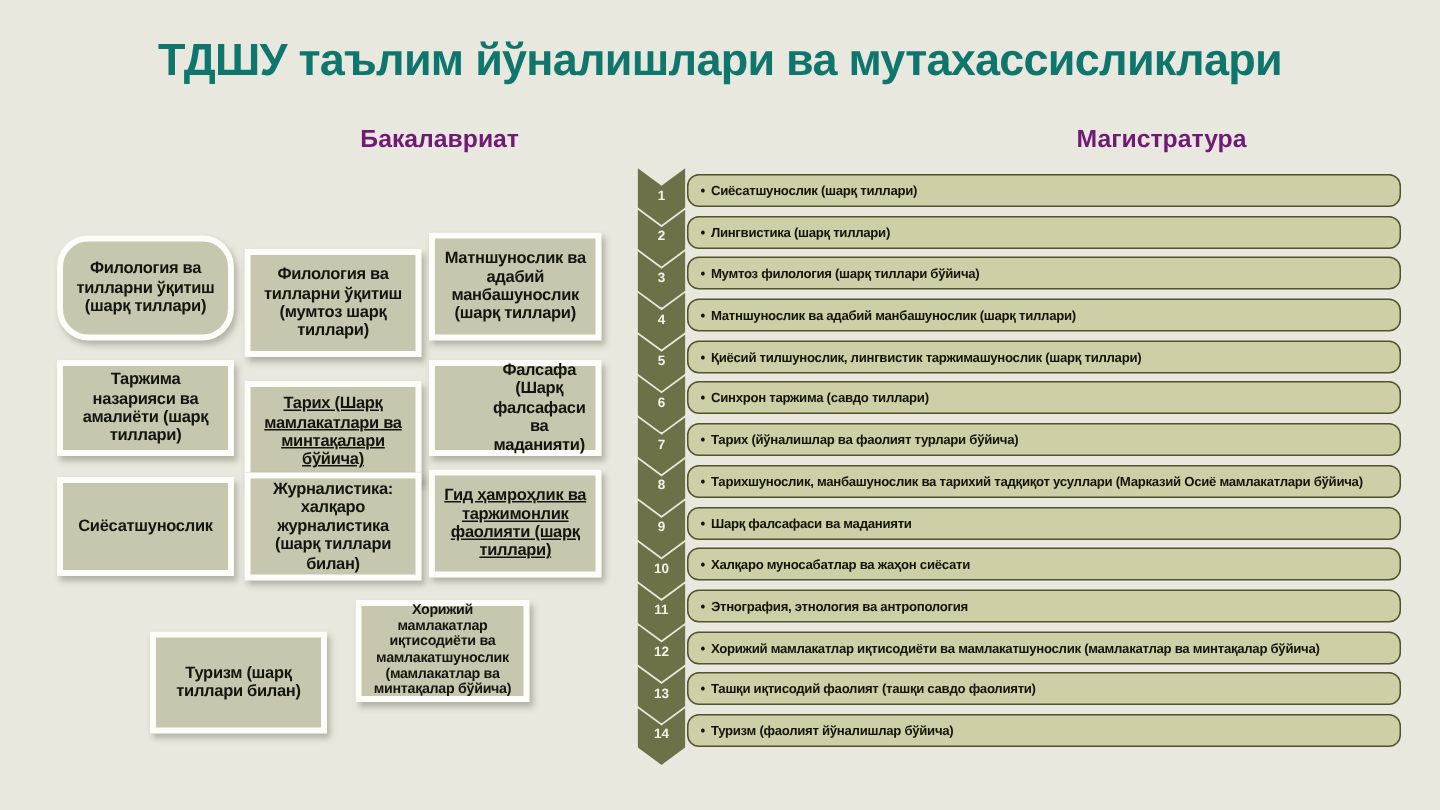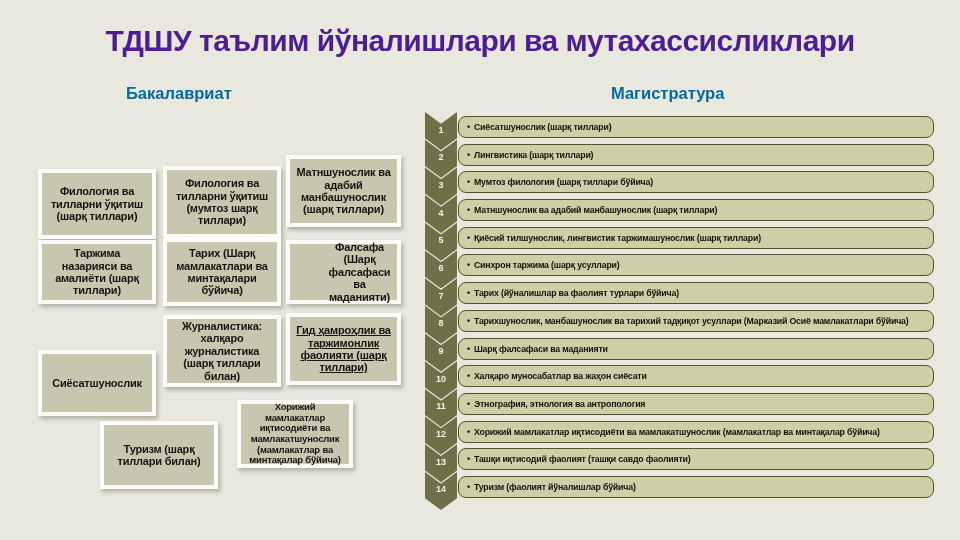--- a/index.html
+++ b/index.html
@@ -6,47 +6,47 @@
   body{
     width:960px;height:540px;
     background:#e8e8de;
     font-family:"Liberation Sans", sans-serif;
     overflow:hidden;
   }
   .slide{position:absolute;top:0;left:0;width:960px;height:540px;background:#e8e8de;}
 
   .slide-title{
     position:absolute;top:24px;left:0;width:960px;
-    text-align:center;font-size:30px;font-weight:bold;color:#4c1d95;
+    text-align:center;font-size:30px;font-weight:bold;color:#0f766e;
     letter-spacing:-0.5px;
   }
   .heading{
-    position:absolute;width:220px;text-align:left;
-    font-size:16.5px;font-weight:bold;color:#0369a1;
+    position:absolute;width:220px;text-align:right;
+    font-size:16.5px;font-weight:bold;color:#701a75;
   }
   .heading.bach{left:126px;top:84px;}
   .heading.mast{left:611px;top:84px;}
 
   
   .box{
     position:absolute;box-sizing:border-box;
     background:#c7c7af;
     border:4px solid #fcfcf9;
     box-shadow:2px 3px 4px rgba(110,110,95,0.45);
     display:flex;align-items:center;justify-content:center;
     text-align:center;font-weight:bold;font-size:11px;line-height:1.13;
     color:#151510;padding:2px 3px;letter-spacing:-0.2px;
   }
-  .b1{left:38px;top:169px;width:118px;height:70px;}
+  .b1{left:38px;top:157px;width:118px;height:70px;border-radius:21px;}
   .b2{left:163px;top:155px;width:118px;height:72px;margin-top:11px;}
   .b3{left:286px;top:155px;width:115px;height:72px;}
   .b4{left:38px;top:240px;width:118px;height:64px;}
-  .b5{left:163px;top:238px;width:118px;height:68px;}
+  .b5{left:163px;top:254px;width:118px;height:68px;text-decoration:underline;}
   .b6{left:286px;top:240px;width:115px;height:64px;padding-left:35px;}
-  .b7{left:38px;top:318px;width:118px;height:66px;margin-top:32px;}
+  .b7{left:38px;top:318px;width:118px;height:66px;}
   .b8{left:163px;top:315px;width:118px;height:72px;}
   .b9{left:286px;top:313px;width:115px;height:72px;text-decoration:underline;}
   .b10{left:100px;top:397px;width:118px;height:68px;margin-top:24px;}
   .b11{left:237px;top:400px;width:116px;height:68px;font-size:9.5px;}
 
   
   .mlist{position:absolute;left:425px;top:116px;width:512px;}
   .mrow{position:relative;height:22px;margin-bottom:5.7px;}
   .chev{
     position:absolute;left:0;top:-4px;width:32px;height:38px;
@@ -142,21 +142,21 @@
           <span>Қиёсий тилшунослик, лингвистик таржимашунослик (шарқ тиллари)</span>
         </div>
       </div>
 
       <div class="mrow">
         <div class="chev">
           <span>6</span>
         </div>
         <div class="mbar">
           <span class="bullet">•</span>
-          <span>Синхрон таржима (шарқ усуллари)</span>
+          <span>Синхрон таржима (савдо тиллари)</span>
         </div>
       </div>
 
       <div class="mrow">
         <div class="chev">
           <span>7</span>
         </div>
         <div class="mbar">
           <span class="bullet">•</span>
           <span>Тарих (йўналишлар ва фаолият турлари бўйича)</span>

